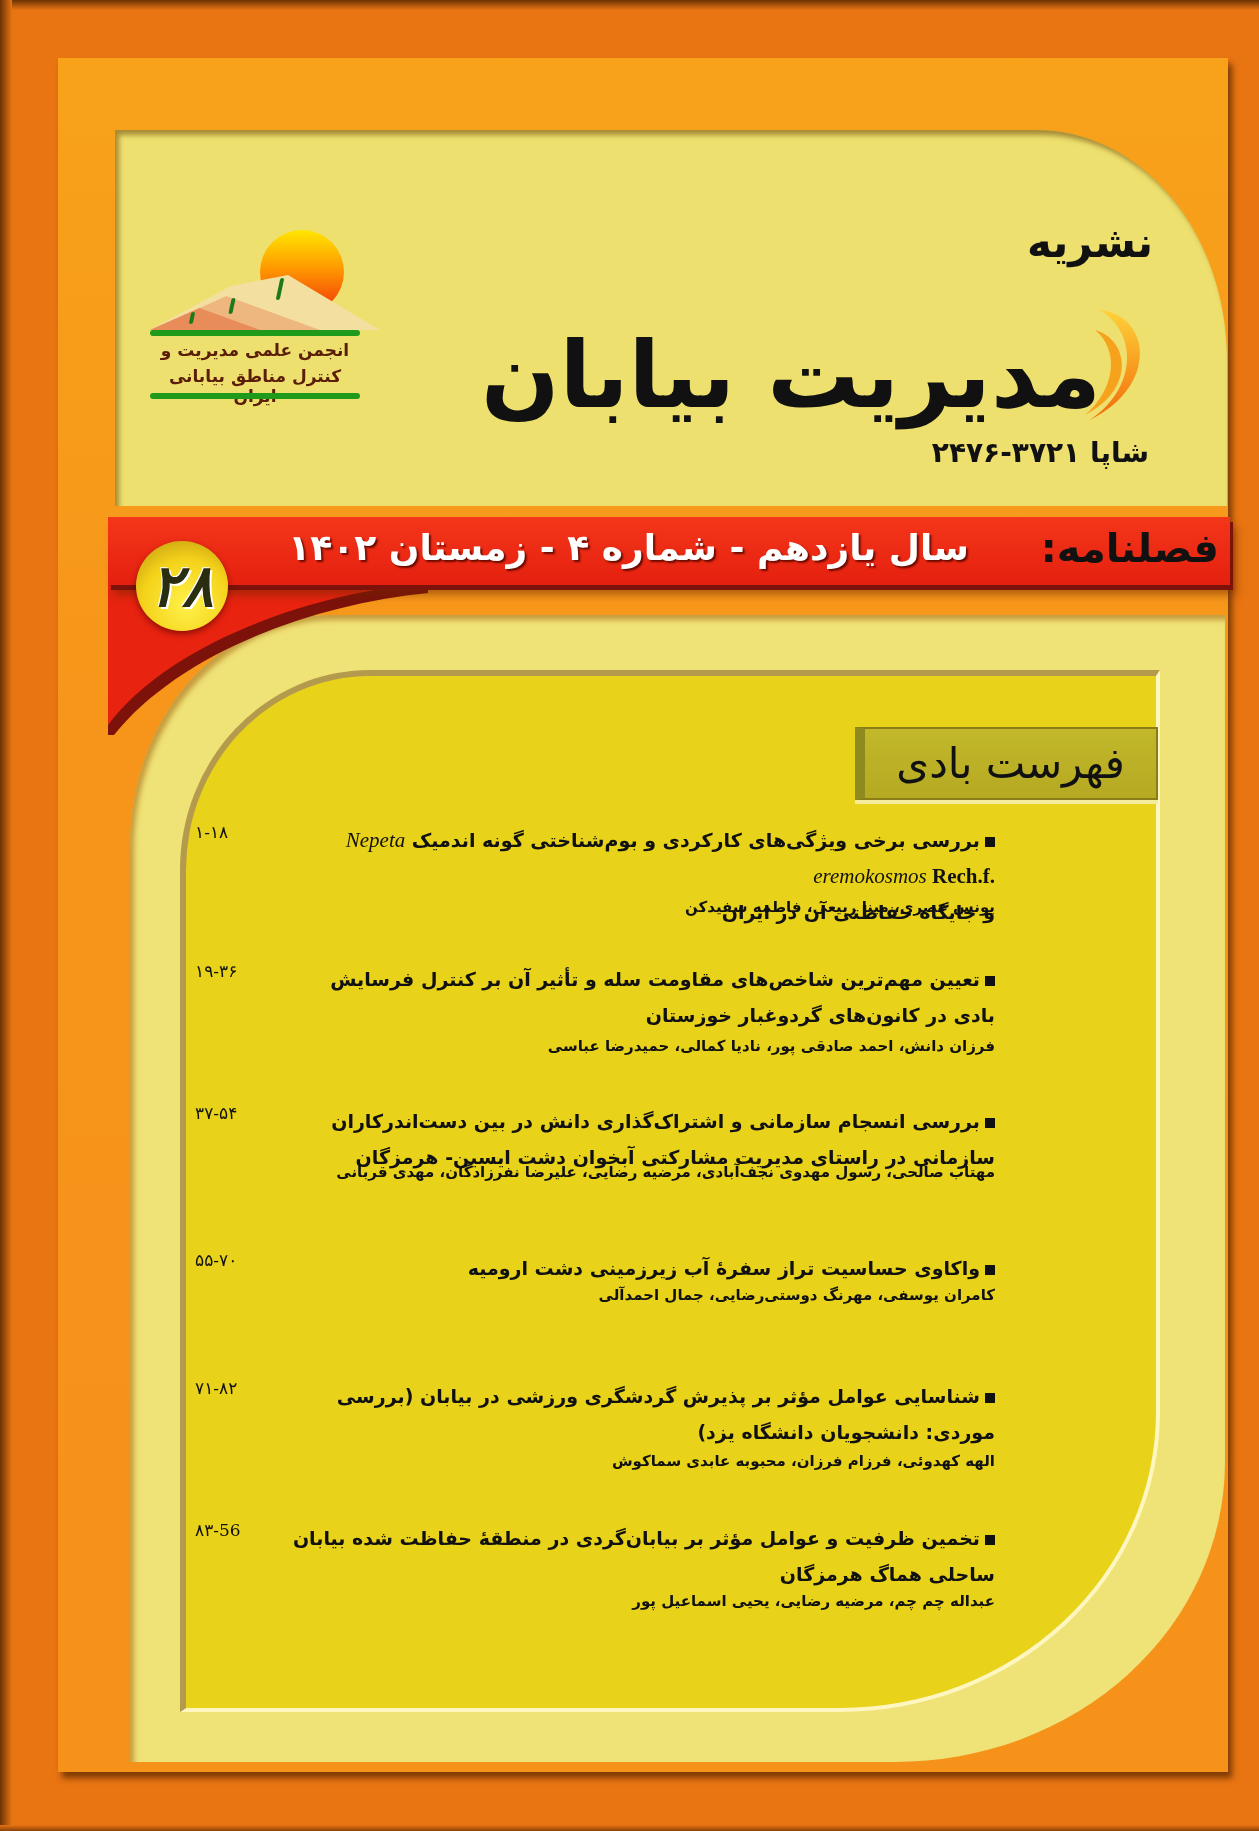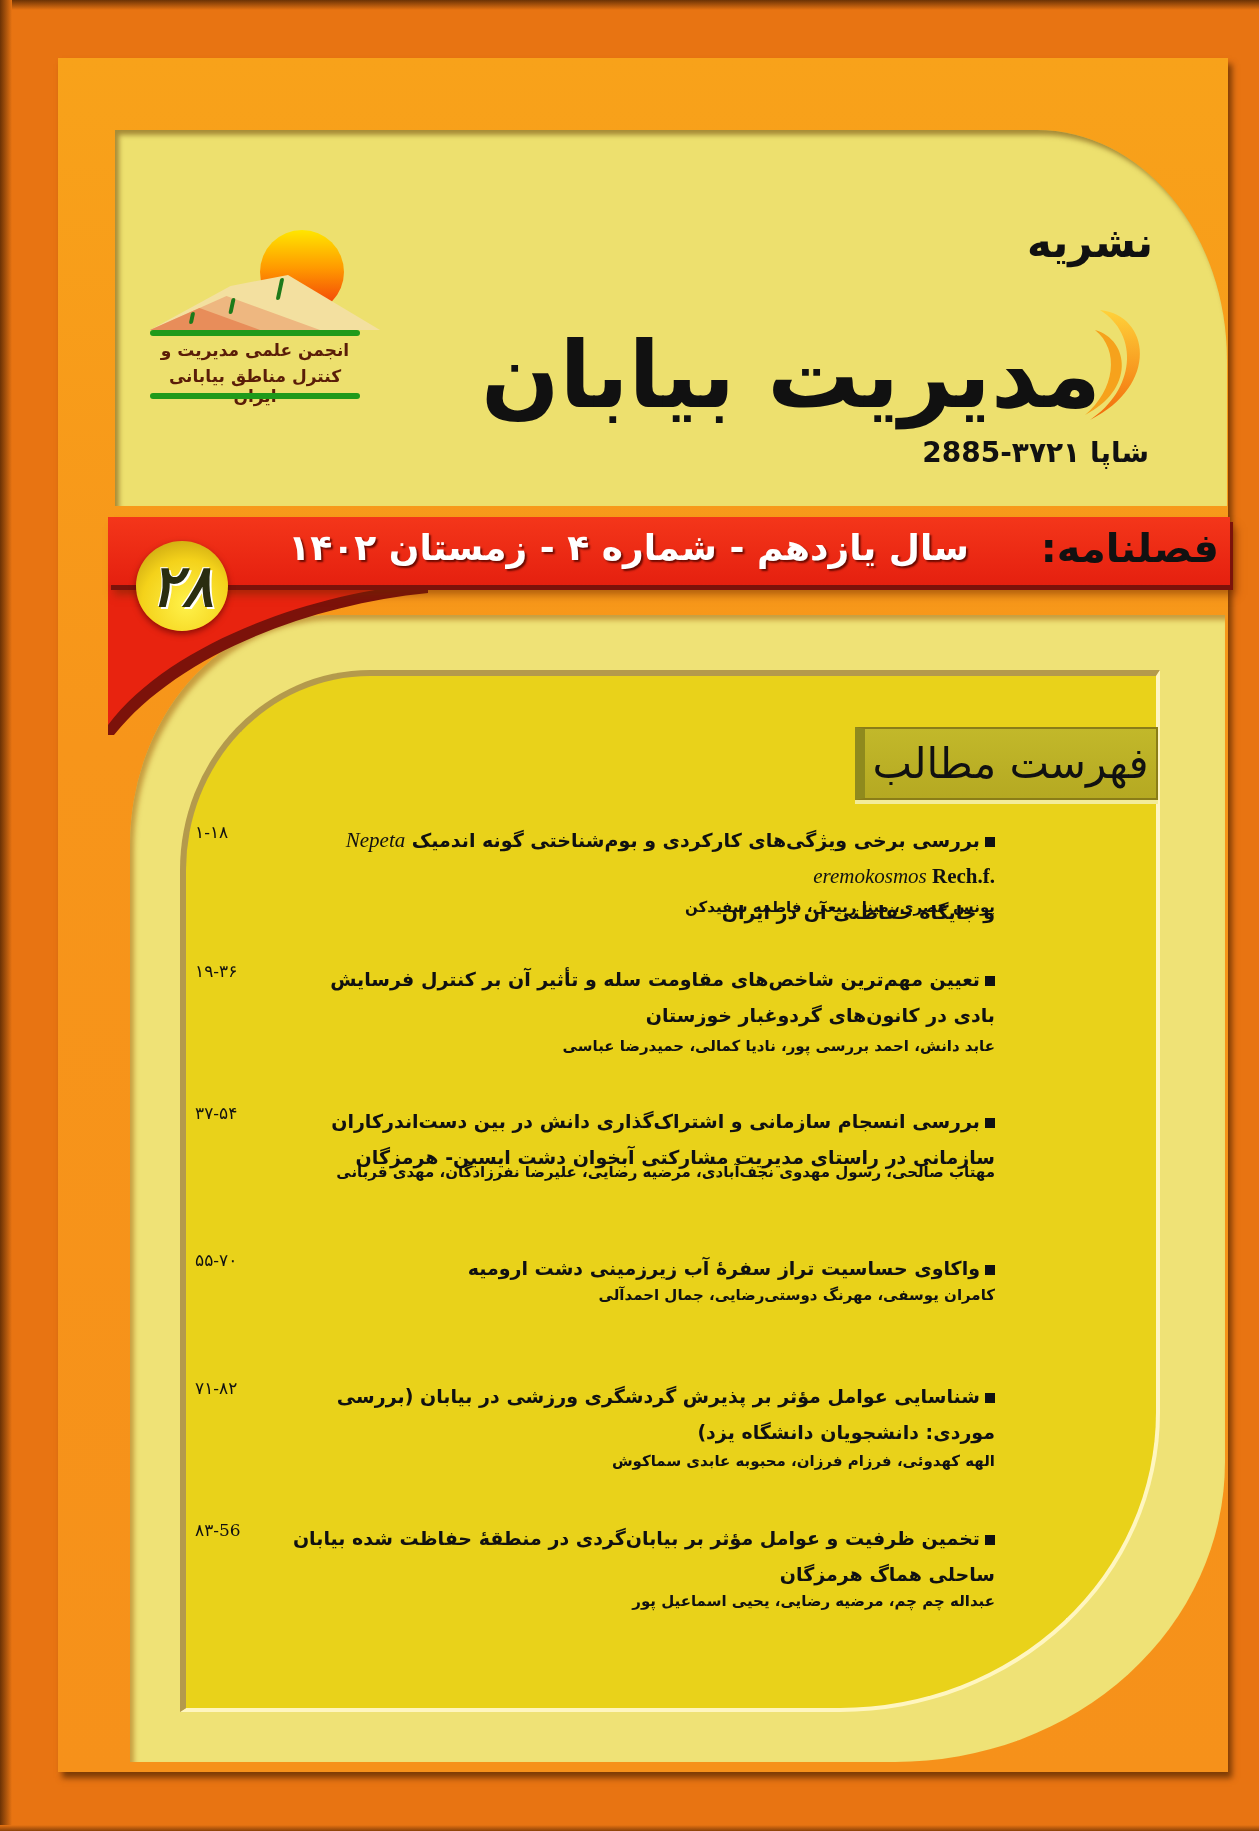--- a/index.html
+++ b/index.html
@@ -174,56 +174,56 @@
     <linearGradient id="cg" x1="0" y1="0" x2="0" y2="1">
       <stop offset="0" stop-color="#ffd23a"></stop>
       <stop offset="1" stop-color="#f26a0a"></stop>
     </linearGradient>
   </defs>
   <path d="M20 5 C70 10 80 80 10 115 C55 85 60 30 20 5 Z" fill="url(#cg)"></path>
   <path d="M15 25 C50 35 55 85 5 110 C35 85 40 45 15 25 Z" fill="#f6a21c"></path>
 </svg>
 
 <div class="abs" id="title-big">مدیریت بیابان</div>
-<div class="abs" id="issn">شاپا ۳۷۲۱-2885</div>
+<div class="abs" id="issn">شاپا ۳۷۲۱-۲۴۷۶</div>
 
 <div class="abs" id="pale-panel"></div>
 <div class="abs" id="yellow-panel"></div>
 
 <svg class="abs" id="red-wedge" viewBox="0 0 320 160">
   <path d="M0 0 L320 0 L320 18 C200 30 70 80 6 160 L0 160 Z" fill="#7c120a"></path>
   <path d="M0 0 L320 0 L320 8 C200 18 60 70 0 150 Z" fill="#e8230f"></path>
 </svg>
 <div class="abs" id="red-banner"></div>
 <div class="abs" id="banner-label">فصلنامه:</div>
 <div class="abs" id="banner-text">سال یازدهم - شماره ۴ - زمستان ۱۴۰۲</div>
 <div class="abs" id="badge">
   <span>۲۸</span>
 </div>
 
 <div class="abs" id="toc-tag">
-  <span>فهرست مطالب</span>
+  <span>فهرست بادی</span>
 </div>
 
 <div class="entry" style="top:822px; height:110px;">
   <div class="pages">۱-۱۸</div>
   <div class="title">
     <span class="bullet"></span><span>بررسی برخی ویژگی‌های کارکردی و بوم‌شناختی گونه اندمیک</span>
     <span class="latin" dir="ltr"><i>Nepeta eremokosmos</i> <span>Rech.f.</span></span><br>
     <span>و جایگاه حفاظتی آن در ایران</span>
   </div>
   <div class="authors" style="top:76px;">یونس عصری، مینا ربیعی، فاطمه سفیدکن</div>
 </div>
 
 <div class="entry" style="top:961px; height:120px;">
   <div class="pages">۱۹-۳۶</div>
   <div class="title">
     <span class="bullet"></span><span>تعیین مهم‌ترین شاخص‌های مقاومت سله و تأثیر آن بر کنترل فرسایش بادی در کانون‌های گردوغبار خوزستان</span>
   </div>
-  <div class="authors" style="top:76px;">عابد دانش، احمد بررسی پور، نادیا کمالی، حمیدرضا عباسی</div>
+  <div class="authors" style="top:76px;">فرزان دانش، احمد صادقی پور، نادیا کمالی، حمیدرضا عباسی</div>
 </div>
 
 <div class="entry" style="top:1103px; height:120px;">
   <div class="pages">۳۷-۵۴</div>
   <div class="title">
     <span class="bullet"></span><span>بررسی انسجام سازمانی و اشتراک‌گذاری دانش در بین دست‌اندرکاران سازمانی در راستای مدیریت مشارکتی آبخوان دشت ایسین- هرمزگان</span>
   </div>
   <div class="authors" style="top:60px;">مهتاب صالحی، رسول مهدوی نجف‌آبادی، مرضیه رضایی، علیرضا نفرزادگان، مهدی قربانی</div>
 </div>
 

